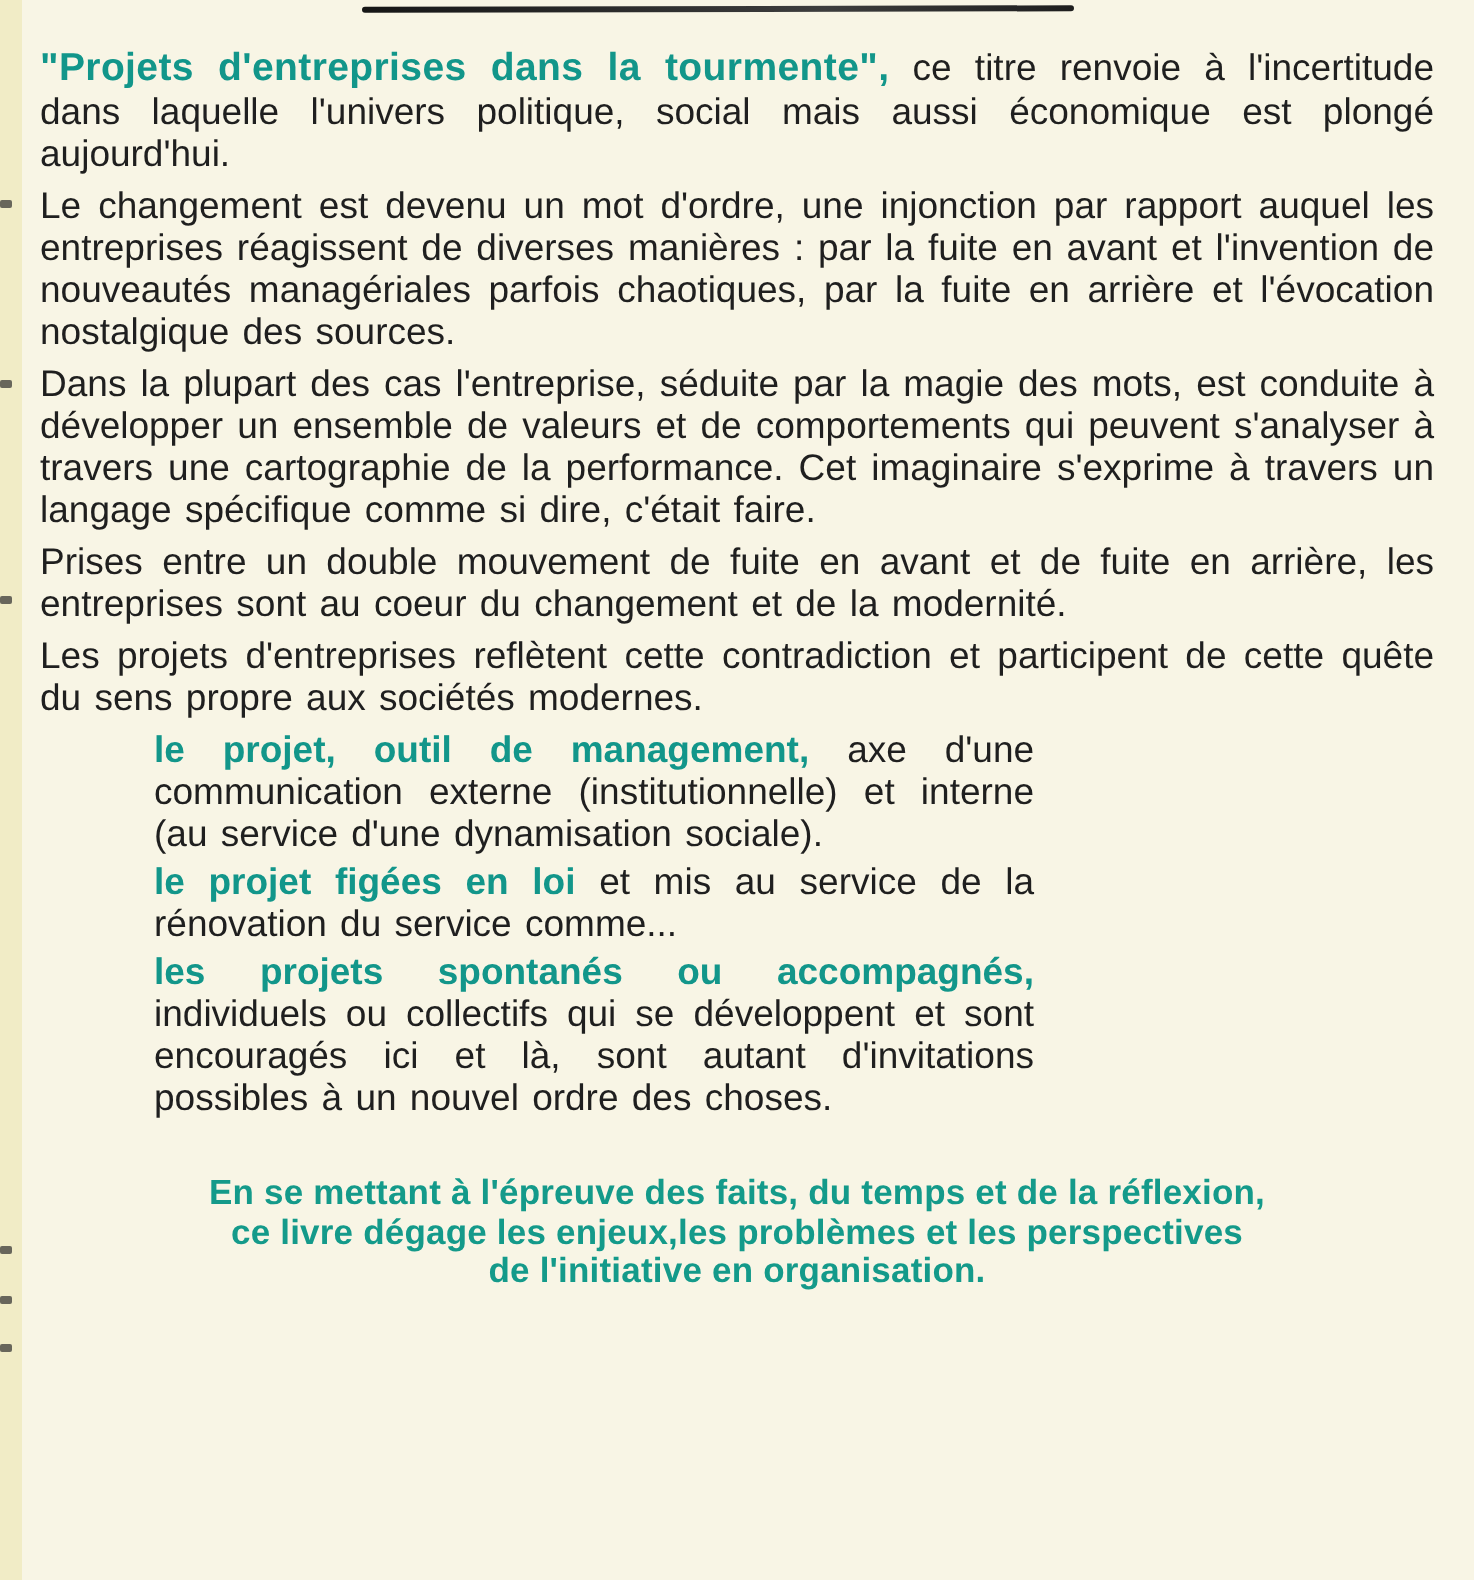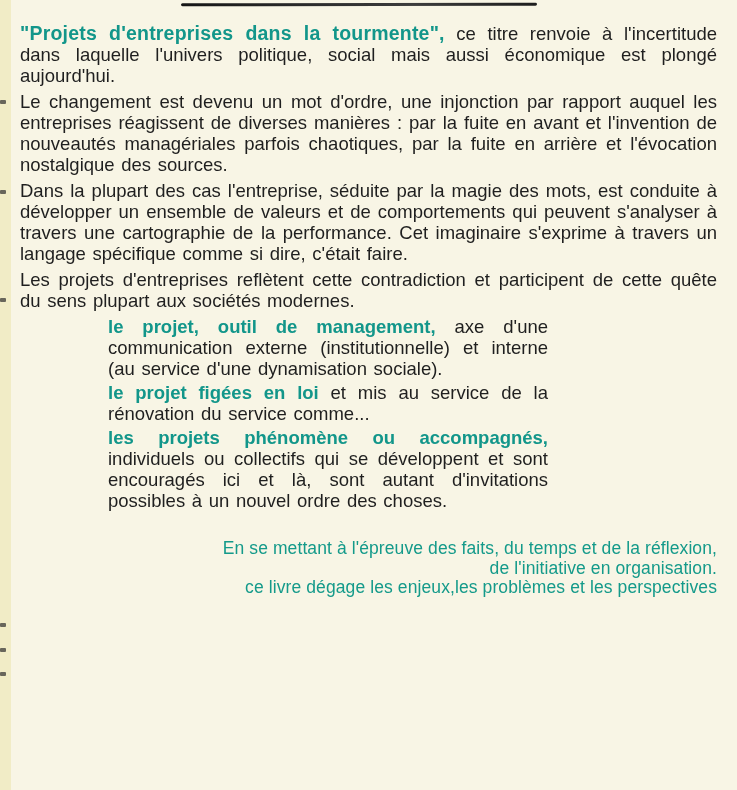--- a/index.html
+++ b/index.html
@@ -26,27 +26,27 @@
   }
   .para {
     margin: 0 0 5px 0;
     font-size: 18.5px;
     line-height: 21px;
     text-align: justify;
     word-spacing: 1.5px;
   }
   .accent { color: #12968a; font-weight: 700; }
   .title-lead { font-size: 19.5px; letter-spacing: 0.2px; }
-  .items { margin-left: 88px; width: 440px; }
+  .items { margin-left: 57px; width: 440px; }
   .items .para { margin-bottom: 3px; }
   .footer-block {
     margin-top: 28px;
-    text-align: right;
+    text-align: center;
     color: #149a8a;
-    font-weight: 400;
+    font-weight: 700;
     font-size: 17.5px;
     line-height: 19.5px;
     letter-spacing: 0.1px;
   }
   .speck {
     position: absolute; left: 0; width: 6px; height: 4px;
     background: #2e2e2e; opacity: 0.7; border-radius: 1px;
   }
 </style>
 </head>
@@ -61,28 +61,29 @@
 <div class="speck" style="top:623px;"></div>
 <div class="speck" style="top:648px;"></div>
 <div class="speck" style="top:672px;"></div>
 
 <div class="content">
 
   <p class="para"><span class="accent title-lead">"Projets d'entreprises dans la tourmente",</span> <span>ce titre renvoie à l'incertitude dans laquelle l'univers politique, social mais aussi économique est plongé aujourd'hui.</span></p>
 
   <p class="para">Le changement est devenu un mot d'ordre, une injonction par rapport auquel les entreprises réagissent de diverses manières : par la fuite en avant et l'invention de nouveautés managériales parfois chaotiques, par la fuite en arrière et l'évocation nostalgique des sources.</p>
   <p class="para">Dans la plupart des cas l'entreprise, séduite par la magie des mots, est conduite à développer un ensemble de valeurs et de comportements qui peuvent s'analyser à travers une cartographie de la performance. Cet imaginaire s'exprime à travers un langage spécifique comme si dire, c'était faire.</p>
-  <p class="para">Les projets d'entreprises reflètent cette contradiction et participent de cette quête du sens plupart aux sociétés modernes.</p>
+  <p class="para">Prises entre un double mouvement de fuite en avant et de fuite en arrière, les entreprises sont au coeur du changement et de la modernité.</p>
+  <p class="para">Les projets d'entreprises reflètent cette contradiction et participent de cette quête du sens propre aux sociétés modernes.</p>
 
 
   <div class="items">
     <p class="para"><span class="accent">le projet, outil de management,</span> <span>axe d'une communication externe (institutionnelle) et interne (au service d'une dynamisation sociale).</span></p>
     <p class="para"><span class="accent">le projet figées en loi</span> <span>et mis au service de la rénovation du service comme...</span></p>
-    <p class="para"><span class="accent">les projets phénomène ou accompagnés,</span> <span>individuels ou collectifs qui se développent et sont encouragés ici et là, sont autant d'invitations possibles à un nouvel ordre des choses.</span></p>
+    <p class="para"><span class="accent">les projets spontanés ou accompagnés,</span> <span>individuels ou collectifs qui se développent et sont encouragés ici et là, sont autant d'invitations possibles à un nouvel ordre des choses.</span></p>
   </div>
 
   <div class="footer-block">
     <div>En se mettant à l'épreuve des faits, du temps et de la réflexion,</div>
+    <div>ce livre dégage les enjeux,les problèmes et les perspectives</div>
     <div>de l'initiative en organisation.</div>
-    <div>ce livre dégage les enjeux,les problèmes et les perspectives</div>
   </div>
 
 </div>
 
 </body></html>

